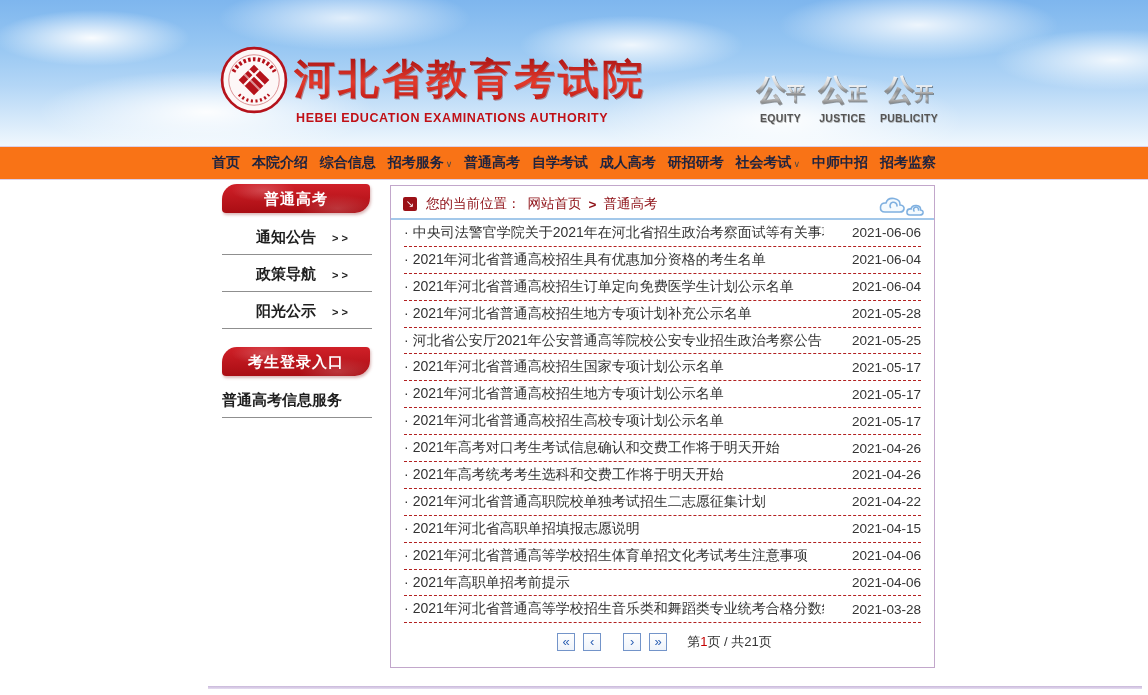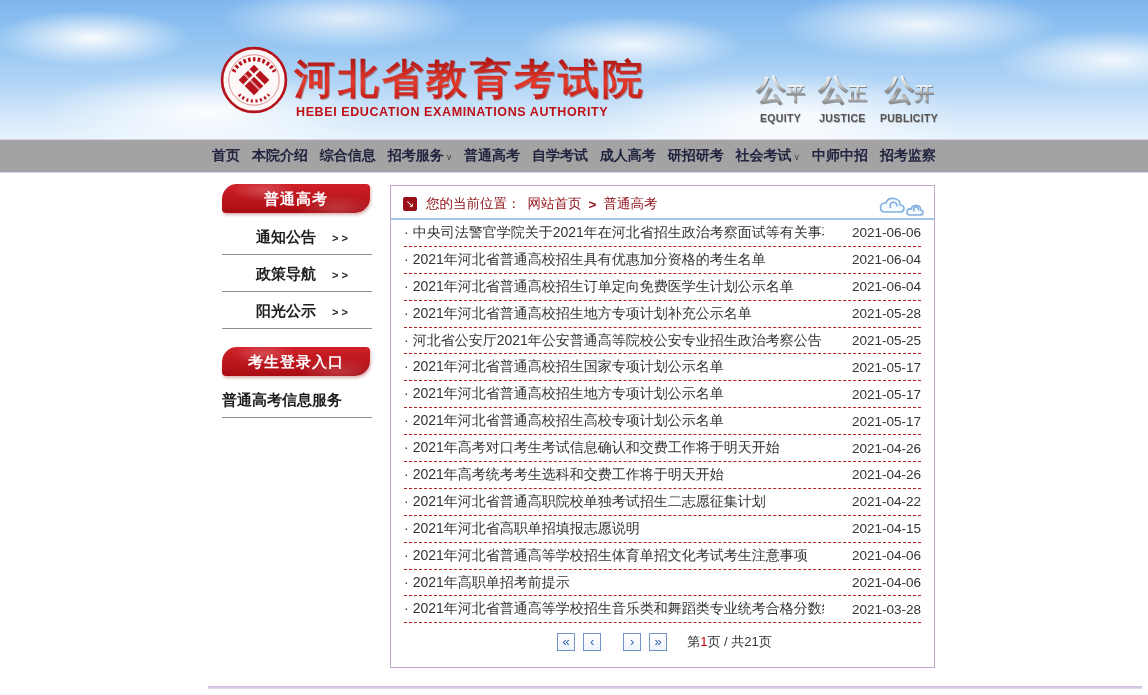--- a/index.html
+++ b/index.html
@@ -21,37 +21,37 @@
   }
   
   .logo { position:absolute; left:220px; top:46px; width:68px; height:68px; }
   .site-name {
     position:absolute; left:294px; top:52px; font-size:41px; font-weight:bold; letter-spacing:3px;
     background:linear-gradient(180deg,#9f0d10 0%,#e23a2c 55%,#b8120f 100%);
     -webkit-background-clip:text; background-clip:text; color:transparent;
     filter:drop-shadow(1px 1.5px 0.5px rgba(130,30,30,.45));
   }
   .site-name-en {
-    position:absolute; left:296px; top:105px; font-size:12.5px; font-weight:bold;
+    position:absolute; left:296px; top:111px; font-size:12.5px; font-weight:bold;
     letter-spacing:0.6px; color:#c01016;
   }
   .mottos { position:absolute; left:756px; top:70px; width:182px; display:flex; justify-content:space-between; }
   .motto { text-align:center; cursor:default; }
   .motto-zh { white-space:nowrap; filter:drop-shadow(1px 1px 0 rgba(70,70,70,.55)); }
   .motto-zh .big, .motto-zh .small {
     font-weight:bold;
     background:linear-gradient(180deg,#ffffff 0%,#d6d6d6 35%,#8c8c8c 55%,#c2c2c2 75%,#6d6d6d 100%);
     -webkit-background-clip:text; background-clip:text; color:transparent;
   }
   .motto-zh .big { font-size:30px; }
   .motto-zh .small { font-size:19px; }
   .motto-en { font-size:10.5px; font-weight:bold; color:#555; letter-spacing:0.3px; margin-top:1px;
     text-shadow:0.6px 0.6px 0 rgba(150,150,150,.6); }
   
-  .nav { position:absolute; top:139px; left:0; width:1148px; height:34px; background:#a3a3a3;
+  .nav { position:absolute; top:146px; left:0; width:1148px; height:34px; background:#f97316;
     border-top:1px solid #dcd0e8; border-bottom:1px solid #dcd0e8; }
   .nav-inner { position:absolute; left:212px; width:724px; height:32px;
     display:flex; justify-content:space-between; align-items:center; }
   .nav-item { font-size:14px; font-weight:bold; color:#20243f; cursor:pointer; white-space:nowrap; }
   .chev { font-size:9px; color:#474747; margin-left:2px; font-weight:normal; }
   
   .banner {
     position:absolute; left:222px; width:148px; height:29px; border-radius:15px 4px 15px 4px;
     background:
       radial-gradient(46px 16px at 28% 22%, rgba(255,255,255,.20), rgba(255,255,255,0) 70%),

